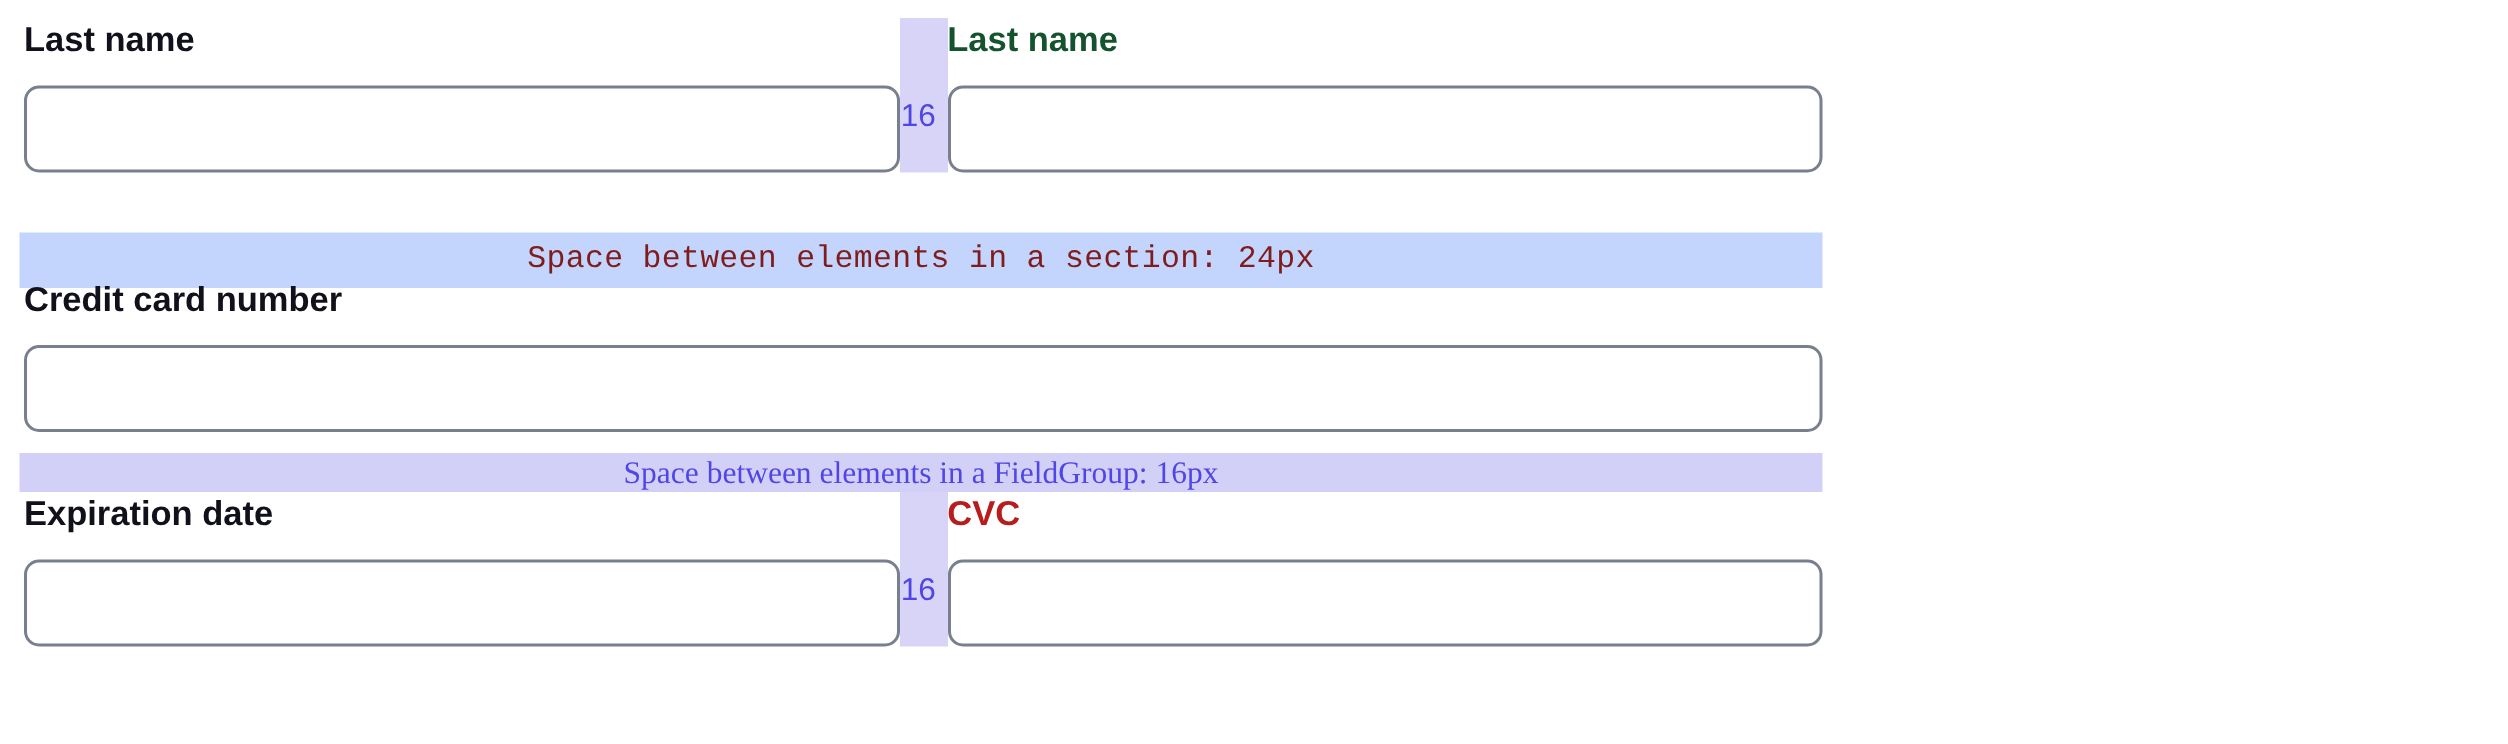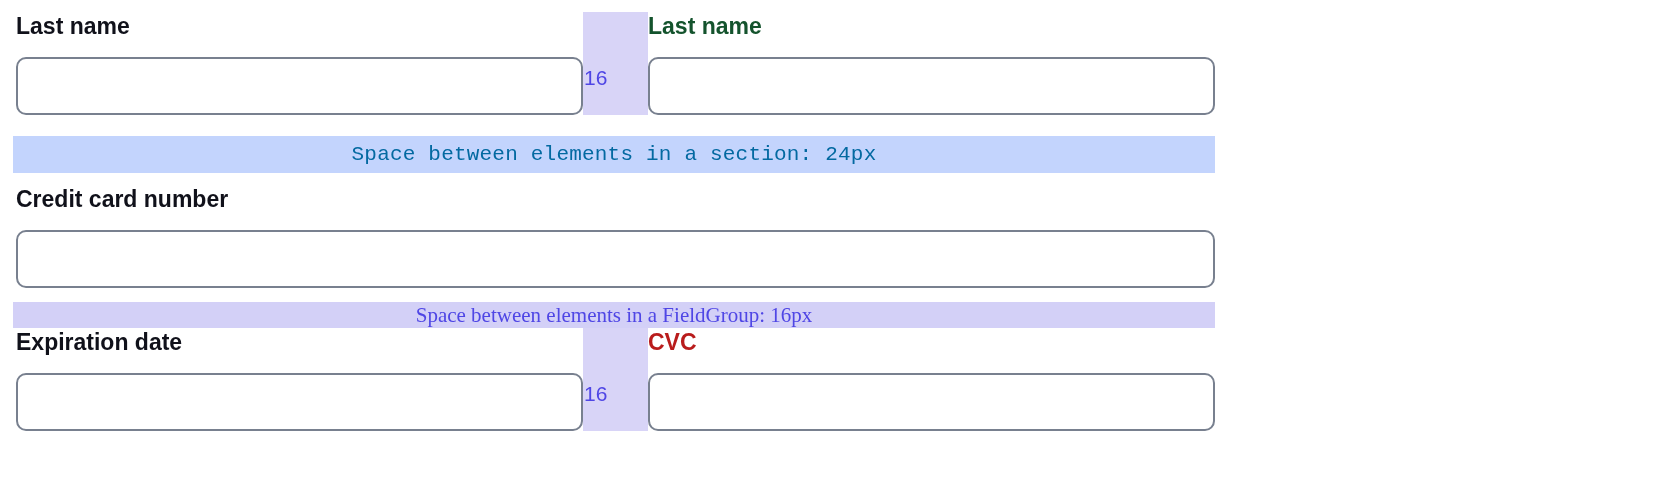--- a/index.html
+++ b/index.html
@@ -61,21 +61,20 @@
   }
   .pair-col .field-label { display: block; }
   .pair-col .input-wrap { display: block; }
 
   
   .gap-strip {
     position: relative;
     flex: 0 0 32px;
     width: 32px;
     background: #d8d4f7;
-    padding-left: 33px;
   }
   .gap-strip .gap-value {
     position: absolute;
     left: 1px;
     bottom: 27px;
     font-family: "Liberation Sans", sans-serif;
     font-size: 21px;
     color: #4f46e5;
     line-height: 1;
     white-space: nowrap;
@@ -133,21 +132,21 @@
     </div>
 
     <div class="pair-col">
       <label class="field-label" style="color: #14532d;">Last name</label>
       <span class="input-wrap" style="display:block;margin-top:17px;">
         <input class="text-input" type="text" placeholder="" style="border-color: rgb(120, 128, 143);">
       </span>
     </div>
   </div>
 
-  <div class="banner banner-section" style="top: 136px; background: rgb(195, 212, 253); color: #0369a1;">
+  <div class="banner banner-section" style="top: 155px; background: rgb(195, 212, 253); color: #7f1d1d;">
     <span>Space between elements in a section: 24px</span>
   </div>
 
   <div class="single-row" style="top:185px;">
     <label class="field-label" style="color: rgb(16, 17, 26);">Credit card number</label>
     <span class="input-wrap" style="display:block;margin-top:17px;">
       <input class="text-input" type="text" placeholder="" style="border-color: rgb(120, 128, 143);">
     </span>
   </div>
 

